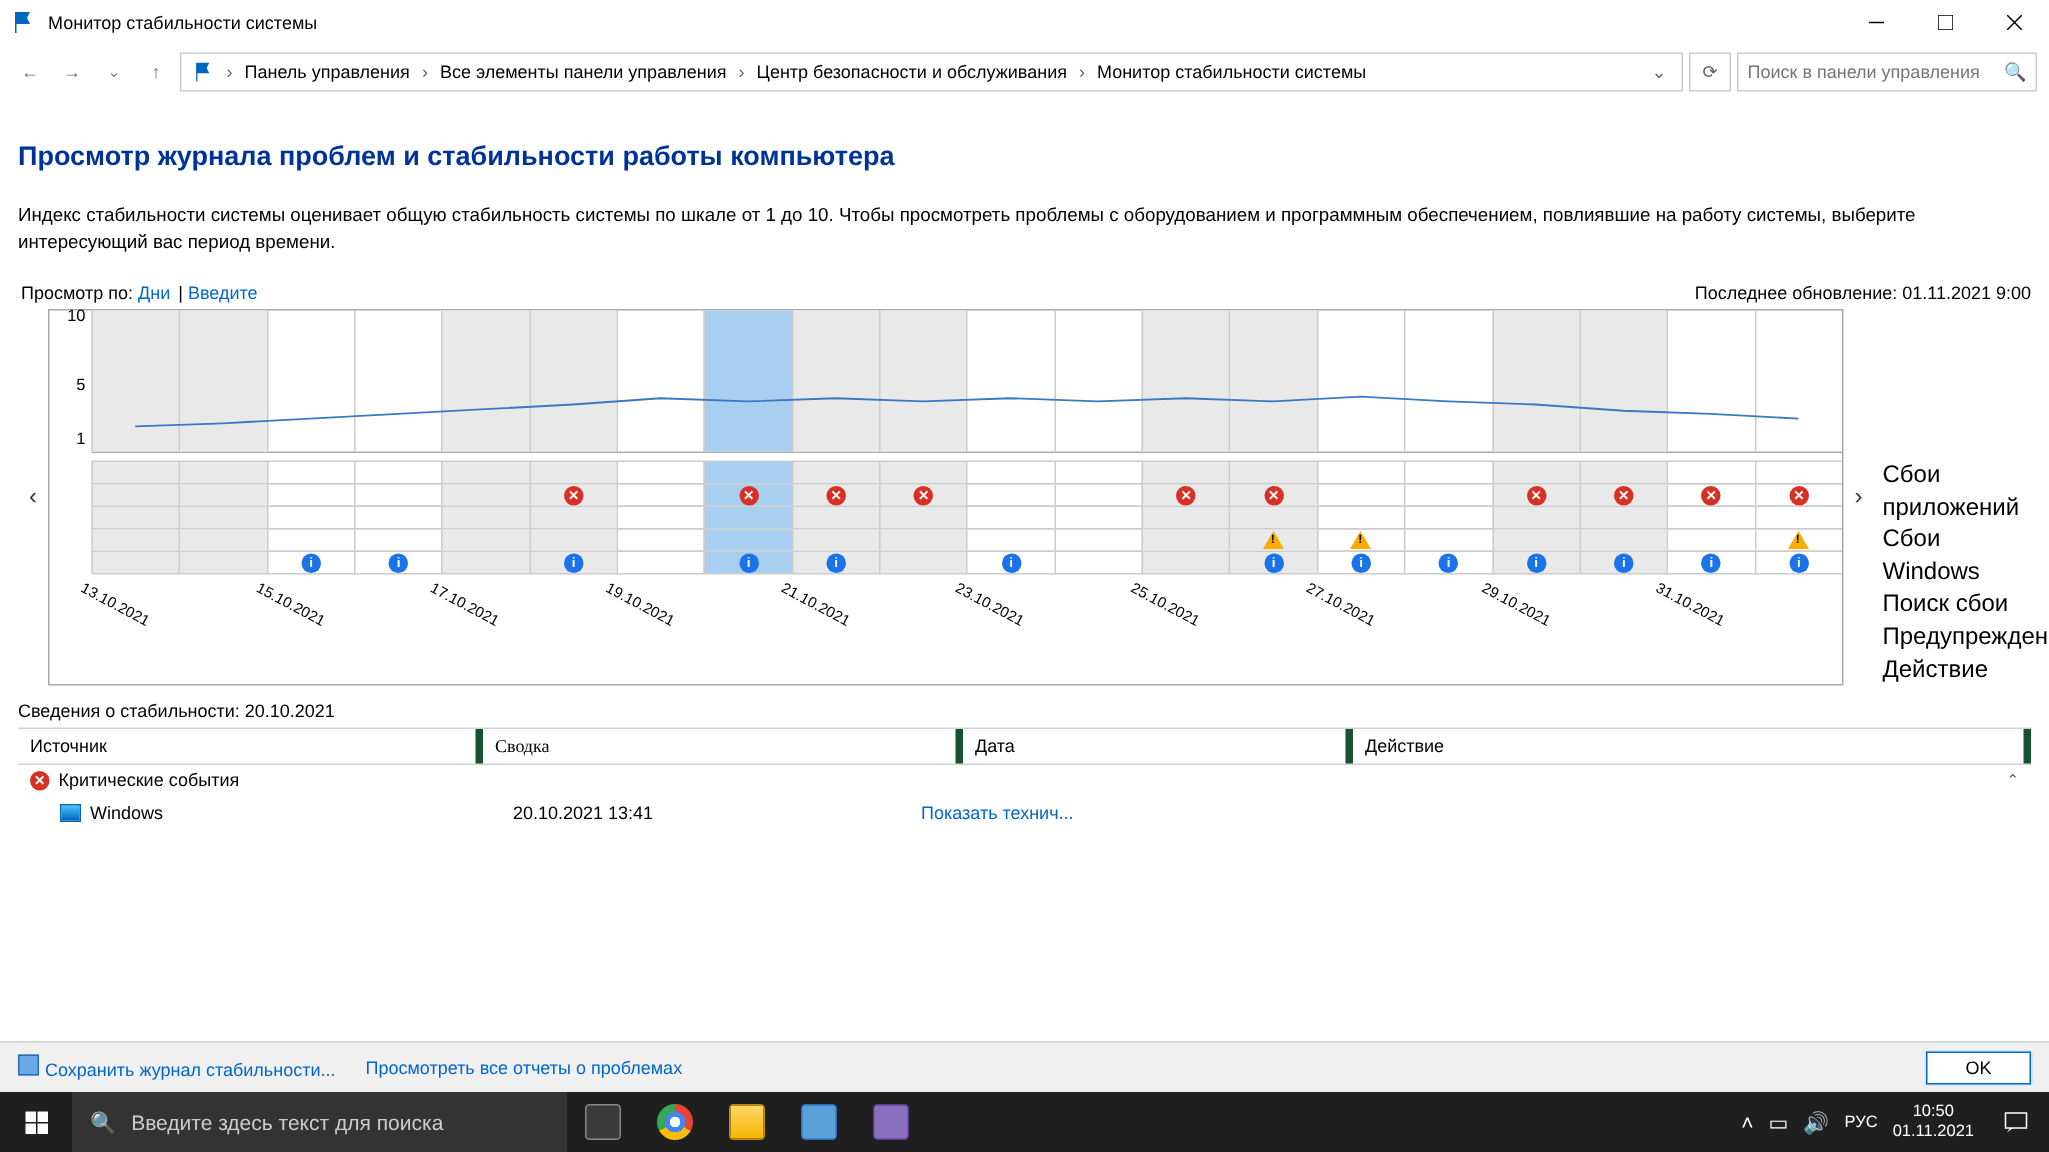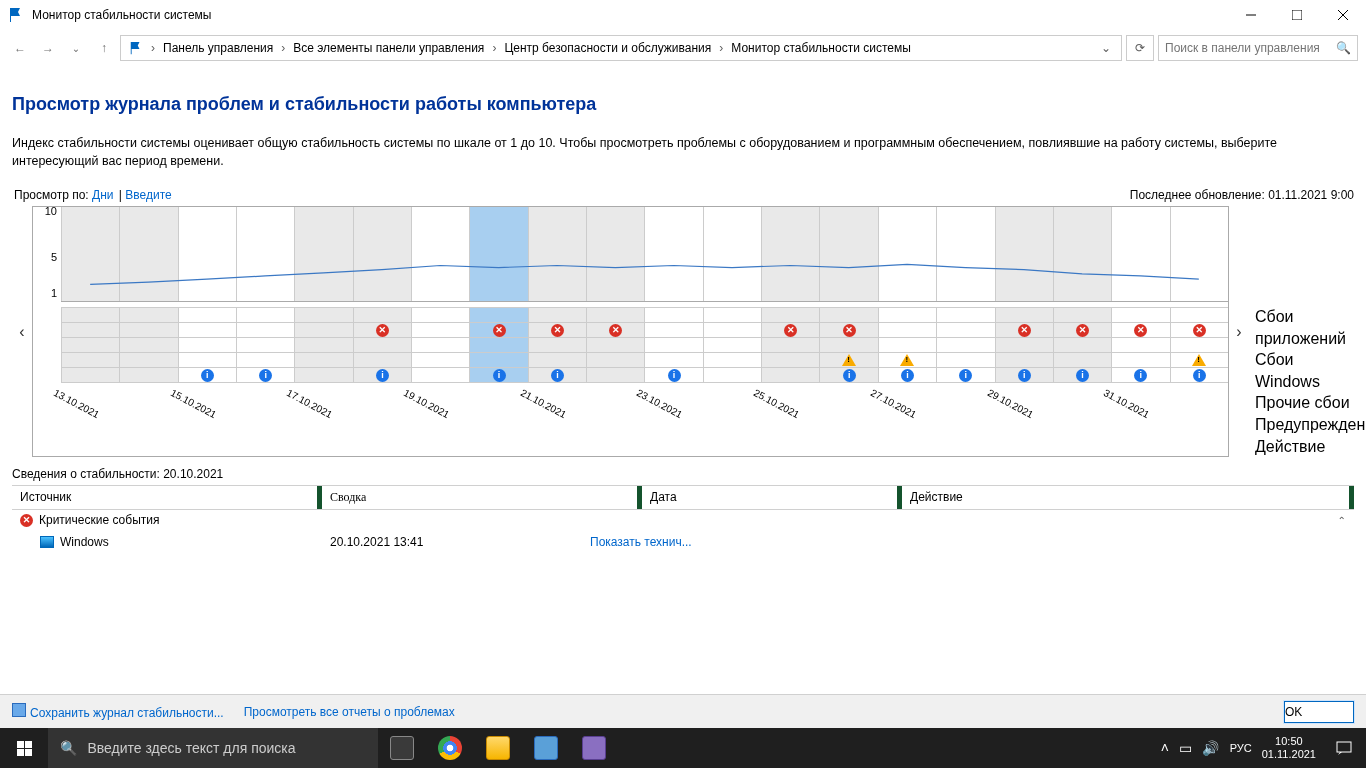--- a/index.html
+++ b/index.html
@@ -67,30 +67,30 @@
 
 .detailhdr { margin-top: 6px; padding: 4px 0; }
 .tbl { border-top: 1px solid #d0d0d0; }
 .thead { display: flex; border-bottom: 1px solid #d0d0d0; background: #fff; }
 .thead > div { padding: 4px 8px; border-right: 5px solid #14532d; }
 .c-src { width: 310px; }
 .c-sum { width: 320px; font-family: Liberation Serif, serif; }
 .c-date { width: 260px; }
 .c-act { flex: 1; position: relative; }
 .group { display: flex; align-items: center; padding: 3px 8px; gap: 6px; }
-.row { display: flex; padding: 3px 0; }
+.row { display: flex; padding: 3px 0; gap: 12px; }
 .row > div { padding: 2px 8px; }
 .row .c-src { padding-left: 28px; display: flex; align-items: center; gap: 6px; }
 .winicon { width: 14px; height: 12px; background: linear-gradient(#4cc2ff,#0067b8); border: 1px solid #0067b8; display: inline-block; }
 .collapse-caret { position: absolute; right: 6px; top: 4px; color: #555; font-size: 10px; }
 
 
 .footer { position: absolute; left: 0; right: 0; bottom: 40px; height: 34px; border-top: 1px solid #d0d0d0; display: flex; align-items: center; padding: 0 12px; gap: 20px; background: #f0f0f0; }
 .footer .copyicn { width: 14px; height: 14px; display: inline-block; background: #6aa9e9; border: 1px solid #2a6bbd; margin-right: 4px; }
-.footer .ok { margin-left: auto; width: 70px; height: 22px; border: 1px solid #0067c0; background: #fff; line-height: 20px; box-shadow: 0 0 0 1px #cfe4fb; }
+.footer .ok { margin-left: auto; width: 70px; height: 22px; border: 1px solid #0067c0; background: #fff; text-align: center; line-height: 20px; box-shadow: 0 0 0 1px #cfe4fb; }
 
 
 .taskbar { position: absolute; left: 0; right: 0; bottom: 0; height: 40px; background: #1f1f1f; display: flex; align-items: center; color: #fff; }
 .startbtn { width: 48px; height: 40px; display: flex; align-items: center; justify-content: center; }
 .winlogo { width: 15px; height: 15px; display: grid; grid-template: 1fr 1fr / 1fr 1fr; gap: 1px; }
 .winlogo span { background: #fff; }
 .searchbox { width: 330px; height: 40px; background: #333; display: flex; align-items: center; padding: 0 12px; gap: 10px; color: #ccc; font-size: 14px; }
 .tbicon { width: 48px; height: 40px; display: flex; align-items: center; justify-content: center; }
 .tbicon .ic { width: 24px; height: 24px; border-radius: 3px; }
 .tray { margin-left: auto; display: flex; align-items: center; height: 40px; gap: 10px; padding-right: 4px; font-size: 11px; }
@@ -406,21 +406,21 @@
           <div class="col">
             <div class="lbl">31.10.2021</div>
           </div>
           <div class="col"></div>
         </div>
     </div>
     <div class="chartright">›</div>
     <div class="legendright">
       <div>Сбои приложений</div>
       <div>Сбои Windows</div>
-      <div>Прочие сбои</div>
+      <div>Поиск сбои</div>
       <div>Предупреждения</div>
       <div>Действие</div>
     </div>
   </div>
 
   <div class="detailhdr">Сведения о стабильности: 20.10.2021</div>
   <div class="tbl">
     <div class="thead">
       <div class="c-src">Источник</div>
       <div class="c-sum">Сводка</div>

